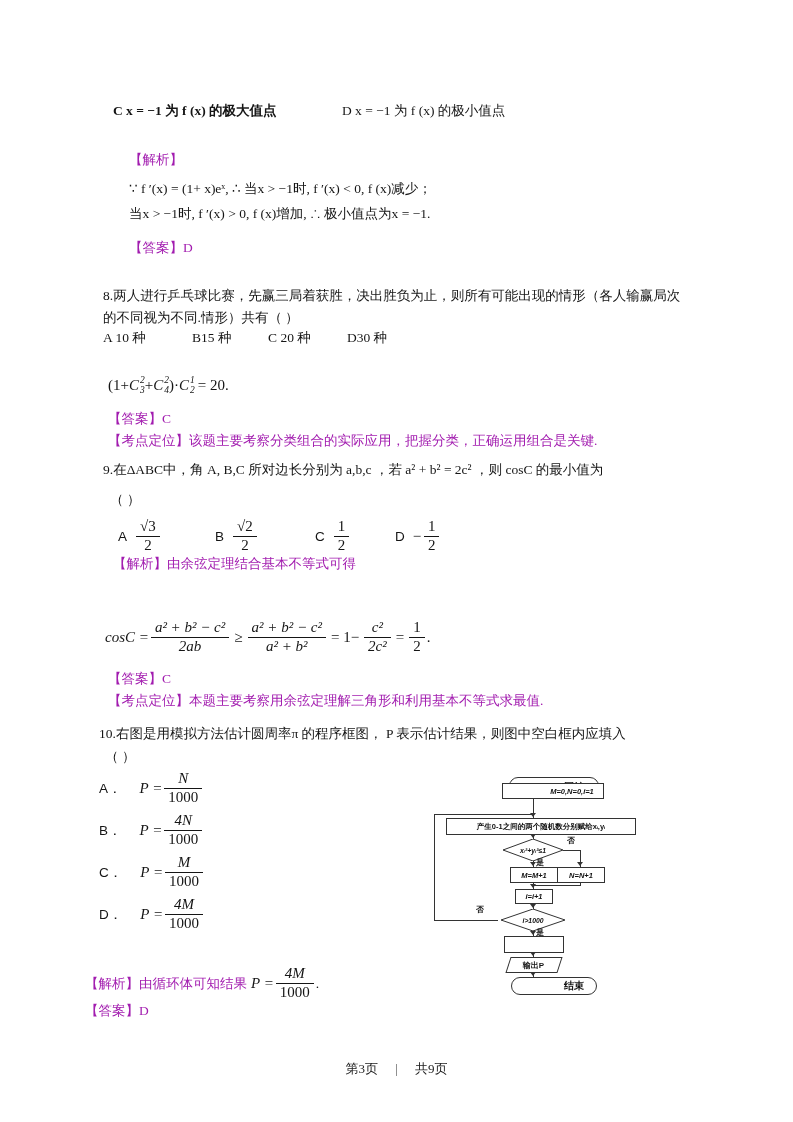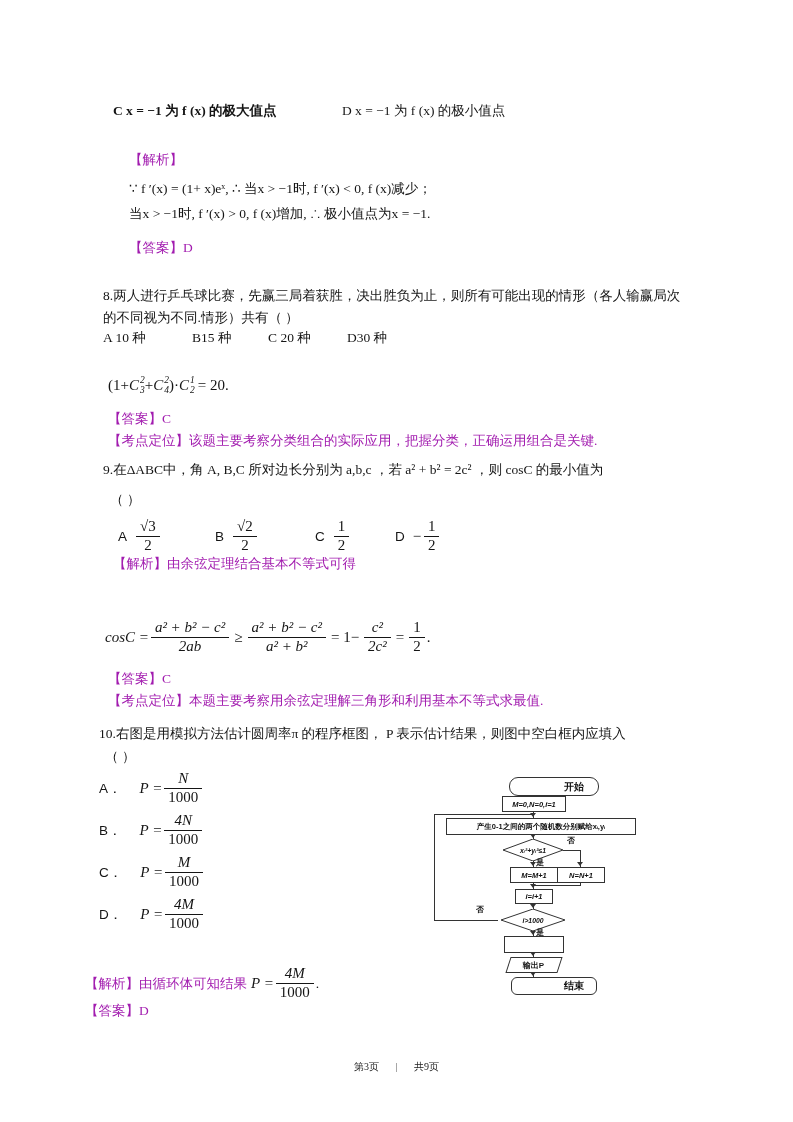--- a/index.html
+++ b/index.html
@@ -24,21 +24,21 @@
   .fc .oval{border-radius:9px;font-size:10px;padding-left:40px;}
   .fc .rect{font-size:7.5px;font-style:italic;}
   .fc .lblcjk{position:absolute;z-index:3;font-size:8px;font-weight:bold;color:#111;}
   .fc .dtext{position:absolute;z-index:3;display:flex;align-items:center;justify-content:center;font-size:6.8px;font-weight:bold;font-style:italic;color:#111;}
   .fc svg{position:absolute;z-index:2;}
   .fc .para{position:absolute;z-index:2;border:1px solid #333;background:#fff;transform:skewX(-18deg);display:flex;align-items:center;justify-content:center;}
   .fc .para span{transform:skewX(18deg);font-size:8px;font-weight:bold;}
   .fc .arr{position:absolute;width:0;height:0;border-left:3px solid transparent;border-right:3px solid transparent;border-top:4px solid #333;z-index:3;}
   .opt-label{font-family:"Liberation Sans","DejaVu Sans",sans-serif;}
   .fm{display:inline-flex;align-items:center;}
-  .footer{position:absolute;top:1060px;left:0;width:100%;text-align:center;font-size:10px;color:#222;}
+  .footer{position:absolute;top:1060px;left:0;width:100%;text-align:center;font-size:13px;color:#222;}
 </style>
 </head>
 <body>
 
 <div class="page">
 
   <span class="t" style="left:113px;top:100px;font-weight:bold;">C x = −1 为 f (x) 的极大值点</span>
   <span class="t" style="left:342px;top:100px;">D x = −1 为 f (x) 的极小值点</span>
 
   <span class="t red" style="left:129px;top:149px;">【解析】</span>
@@ -204,42 +204,42 @@
     <div class="arr" style="left:110px;top:71px;"></div>
     <div class="arr" style="left:110px;top:99px;"></div>
     <div class="arr" style="left:157px;top:99px;"></div>
     <div class="arr" style="left:110px;top:121px;"></div>
     <div class="arr" style="left:110px;top:141px;"></div>
     <div class="arr" style="left:110px;top:168px;"></div>
     <div class="arr" style="left:110px;top:189px;"></div>
     <div class="arr" style="left:110px;top:209px;"></div>
 
     <div class="box oval" style="left:89px;top:14px;width:48px;height:17px;">开始</div>
-    <div class="box rect" style="left:82px;top:33px;width:62px;height:14px;">M=0,N=0,i=1</div>
+    <div class="box rect" style="left:82px;top:20px;width:62px;height:14px;padding-left:38px;">M=0,N=0,i=1</div>
     <div class="box" style="left:26px;top:55px;width:188px;height:15px;font-size:7.5px;">产生0-1之间的两个随机数分别赋给xᵢ,yᵢ</div>
     <svg style="left:83px;top:76px;" width="60" height="22">
         <polygon points="30,0 60,11 30,22 0,11" fill="#ffffff" stroke="#333" stroke-width="1"></polygon>
       </svg>
     <div class="dtext" style="left:83px;top:76px;width:60px;height:22px;">xᵢ²+yᵢ²≤1</div>
     <span class="lblcjk" style="left:147px;top:72px;">否</span>
     <span class="lblcjk" style="left:116px;top:94px;">是</span>
     <div class="box rect" style="left:90px;top:104px;width:46px;height:14px;">M=M+1</div>
     <div class="box rect" style="left:137px;top:104px;width:46px;height:14px;">N=N+1</div>
     <div class="box rect" style="left:95px;top:126px;width:36px;height:13px;">i=i+1</div>
     <svg style="left:81px;top:146px;" width="64" height="22">
         <polygon points="32,0 64,11 32,22 0,11" fill="#ffffff" stroke="#333" stroke-width="1"></polygon>
       </svg>
     <div class="dtext" style="left:81px;top:146px;width:64px;height:22px;">i&gt;1000</div>
     <span class="lblcjk" style="left:56px;top:141px;">否</span>
     <span class="lblcjk" style="left:116px;top:164px;">是</span>
     <div class="box" style="left:84px;top:173px;width:58px;height:15px;"></div>
     <div class="para" style="left:88px;top:194px;width:50px;height:14px;">
         <span>输出P</span>
       </div>
-    <div class="box oval" style="left:91px;top:214px;width:44px;height:16px;border-radius:6px;">结束</div>
+    <div class="box oval" style="left:91px;top:214px;width:44px;height:16px;">结束</div>
   </div>
 
   <div class="t fm" style="left:85px;top:962px;height:42px;">
     <span class="red">【解析】由循环体可知结果</span>
     <span class="math" style="margin-left:4px;font-size:15px;">P =</span>
     <span class="frac" style="font-size:15px;">
         <span class="num math">4M</span>
         <span class="den roman">1000</span>
       </span>
     <span class="roman">.</span>

